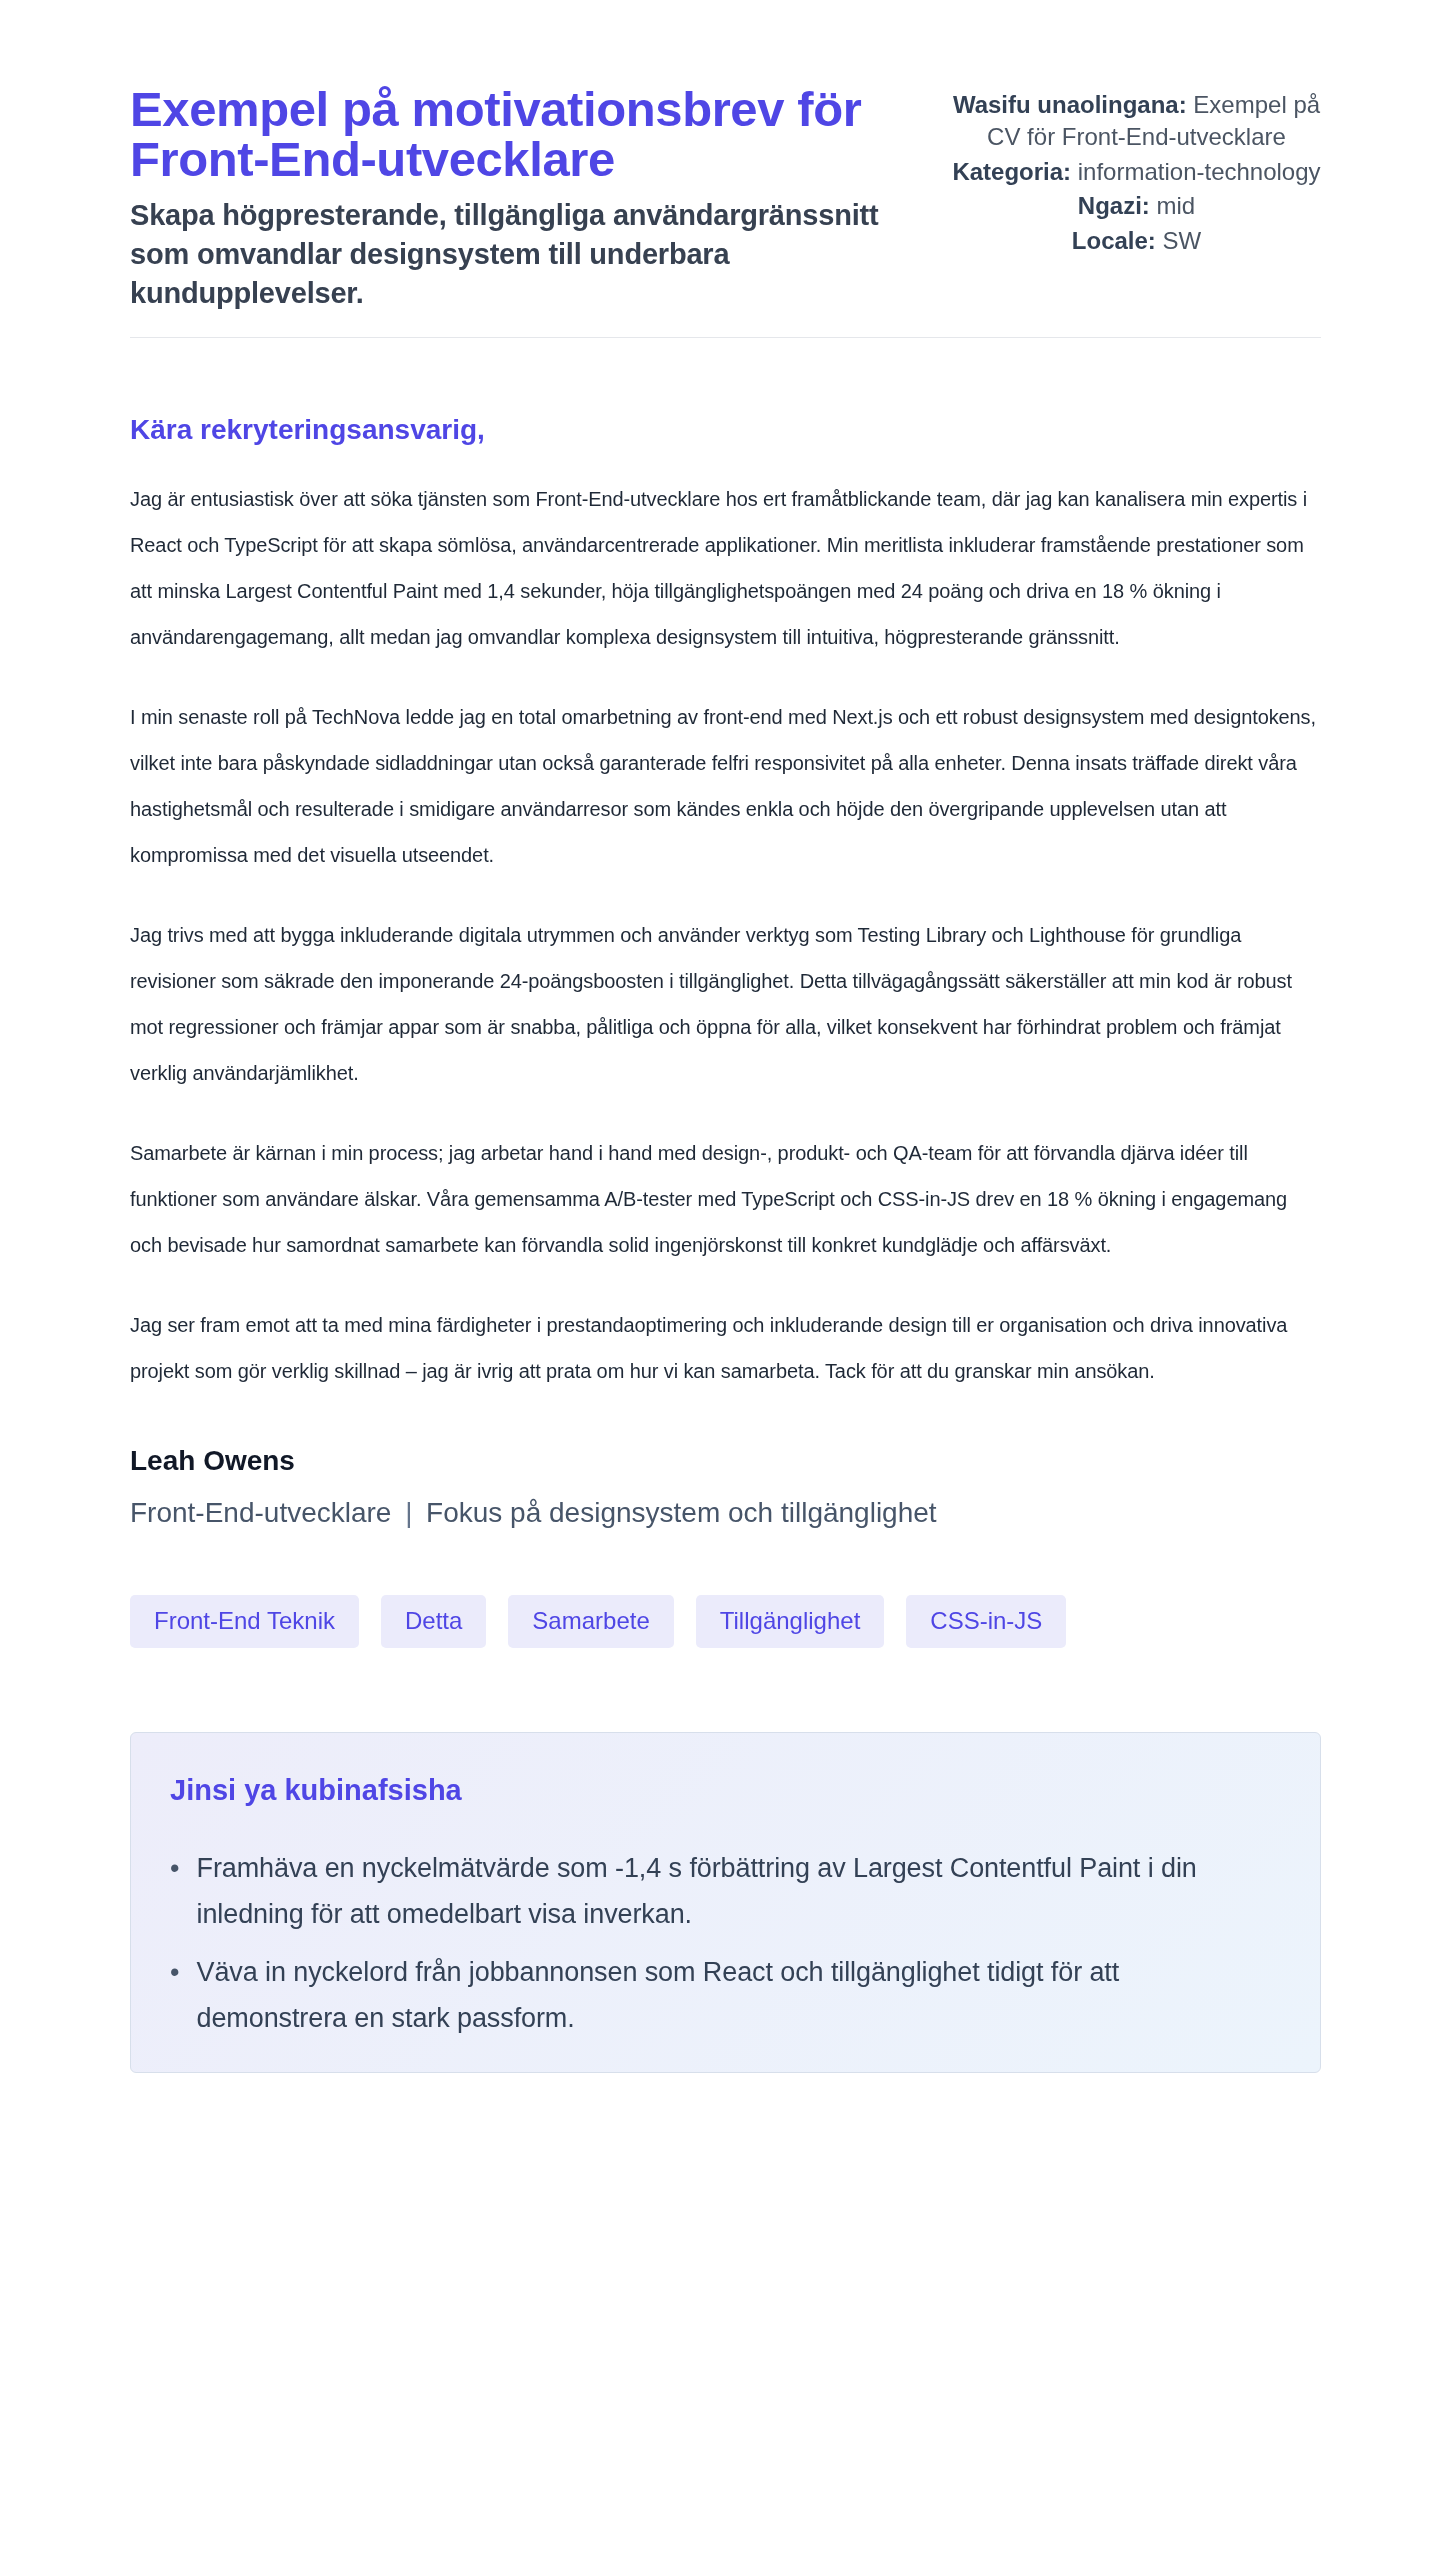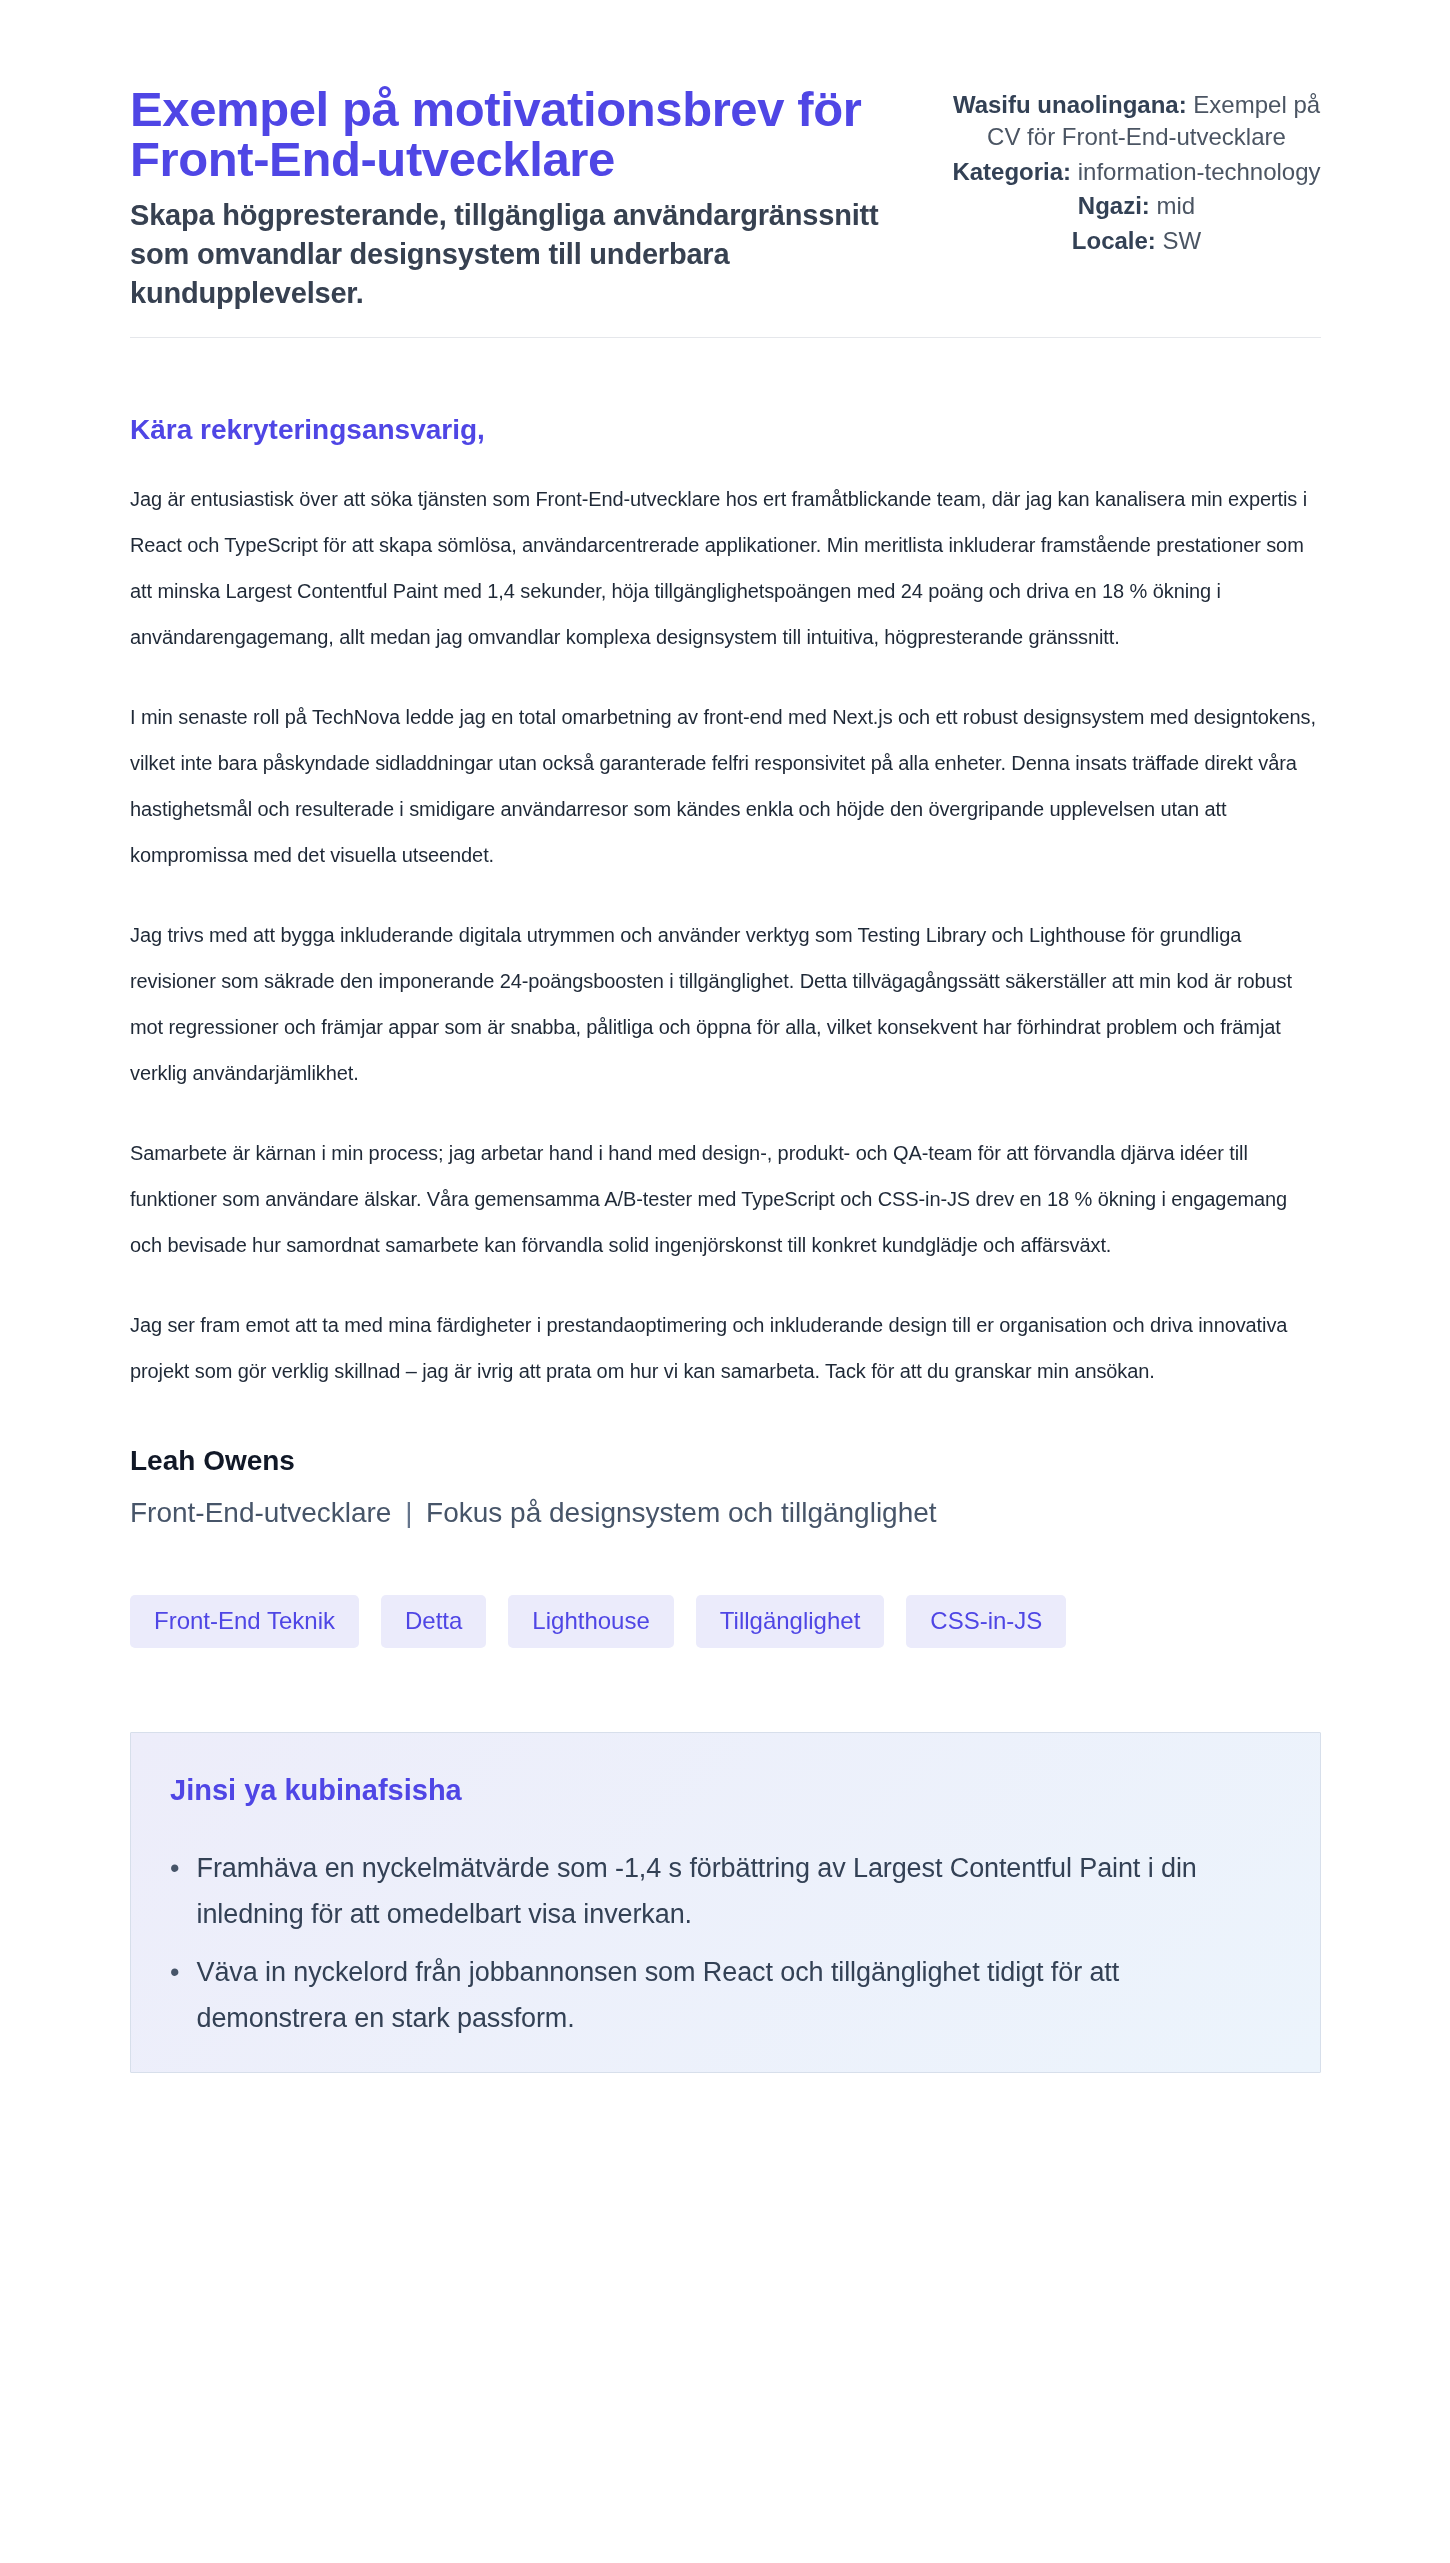--- a/index.html
+++ b/index.html
@@ -98,21 +98,21 @@
     padding: 13.7px 24px;
     border-radius: 5.1px;
     white-space: nowrap;
   }
 
   
   .tips {
     margin-top: 84px;
     background: linear-gradient(135deg, #ededfa 0%, #ecf4fc 100%);
     border: 1.7px solid #d7dfeb;
-    border-radius: 1px;
+    border-radius: 6px;
     padding: 38px 48px 19px 39px;
   }
   .tips-title {
     margin: 0 0 36px 0;
     font-size: 29px;
     line-height: 38px;
     font-weight: 700;
     color: #4f46e5;
   }
   .tips-list { list-style: none; margin: 0; padding: 0; }
@@ -175,21 +175,21 @@
 
     <div class="signature">
       <p class="sig-name">Leah Owens</p>
       <p class="sig-role"><span>Front-End-utvecklare</span><span class="sig-sep">|</span><span>Fokus på designsystem och tillgänglighet</span></p>
     </div>
   </section>
 
   <div class="tags">
     <span class="tag">Front-End Teknik</span>
     <span class="tag">Detta</span>
-    <span class="tag">Lighthouse</span>
+    <span class="tag">Samarbete</span>
     <span class="tag">Tillgänglighet</span>
     <span class="tag">CSS-in-JS</span>
   </div>
 
   <aside class="tips">
     <h2 class="tips-title">Jinsi ya kubinafsisha</h2>
     <ul class="tips-list">
       <li class="tip-item">Framhäva en nyckelmätvärde som -1,4 s förbättring av Largest Contentful Paint i din inledning för att omedelbart visa inverkan.</li>
       <li class="tip-item">Väva in nyckelord från jobbannonsen som React och tillgänglighet tidigt för att demonstrera en stark passform.</li>
     </ul>

